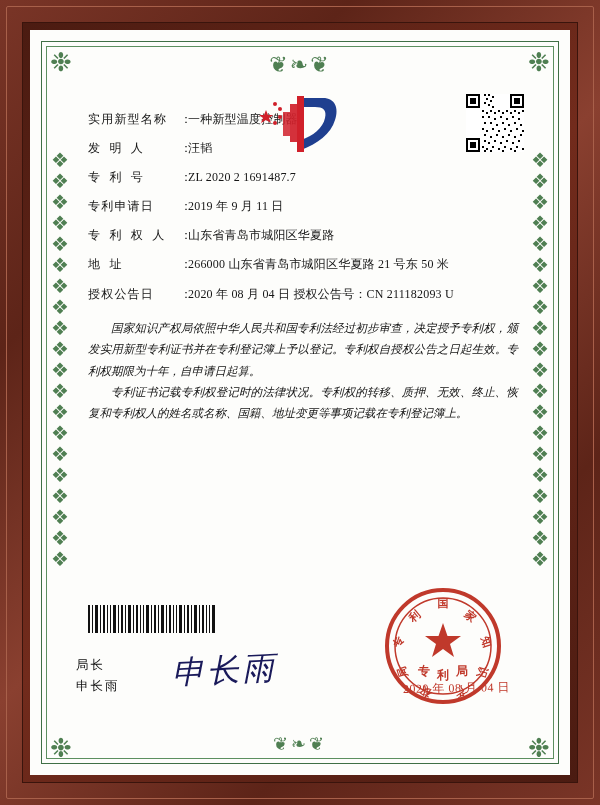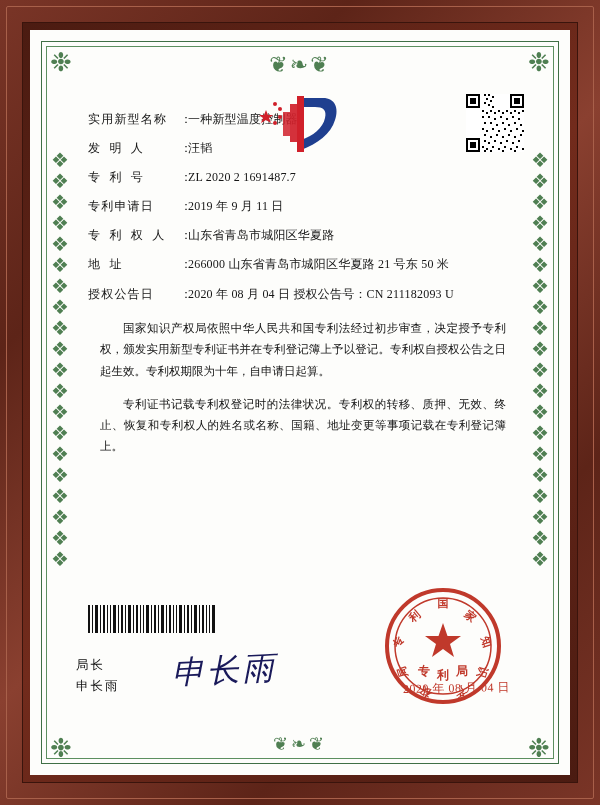--- a/index.html
+++ b/index.html
@@ -127,21 +127,21 @@
 
   .para {
     margin-top: 16px;
     font-size: 11.5px;
     line-height: 1.85;
     color: #141414;
     text-align: justify;
     padding-left: 12px;
     padding-right: 6px;
   }
-  .para p { margin: 12px; }
+  .para p { margin: 0; font-style: italic; }
   .para p.indent { text-indent: 23px; }
 
   .barcode {
     position: absolute;
     left: 12px; bottom: 112px;
     width: 128px; height: 28px;
   }
   .sign-block {
     position: absolute;
     left: 0; bottom: 48px;

